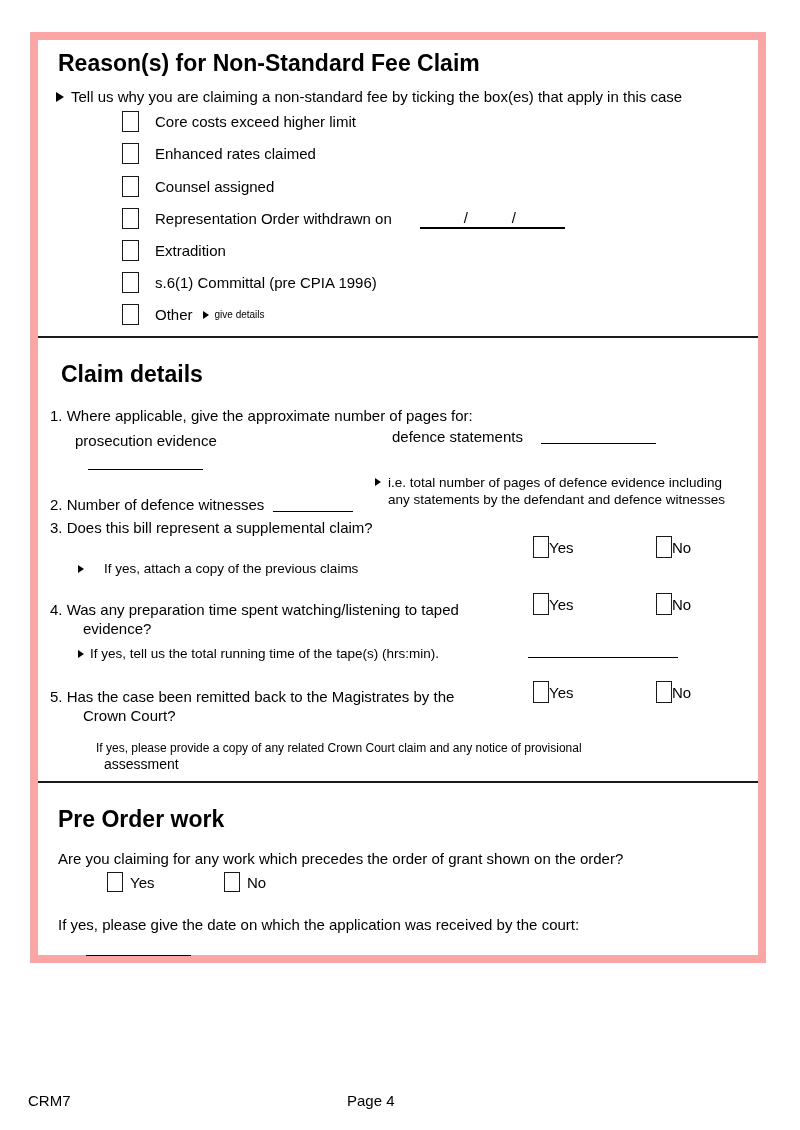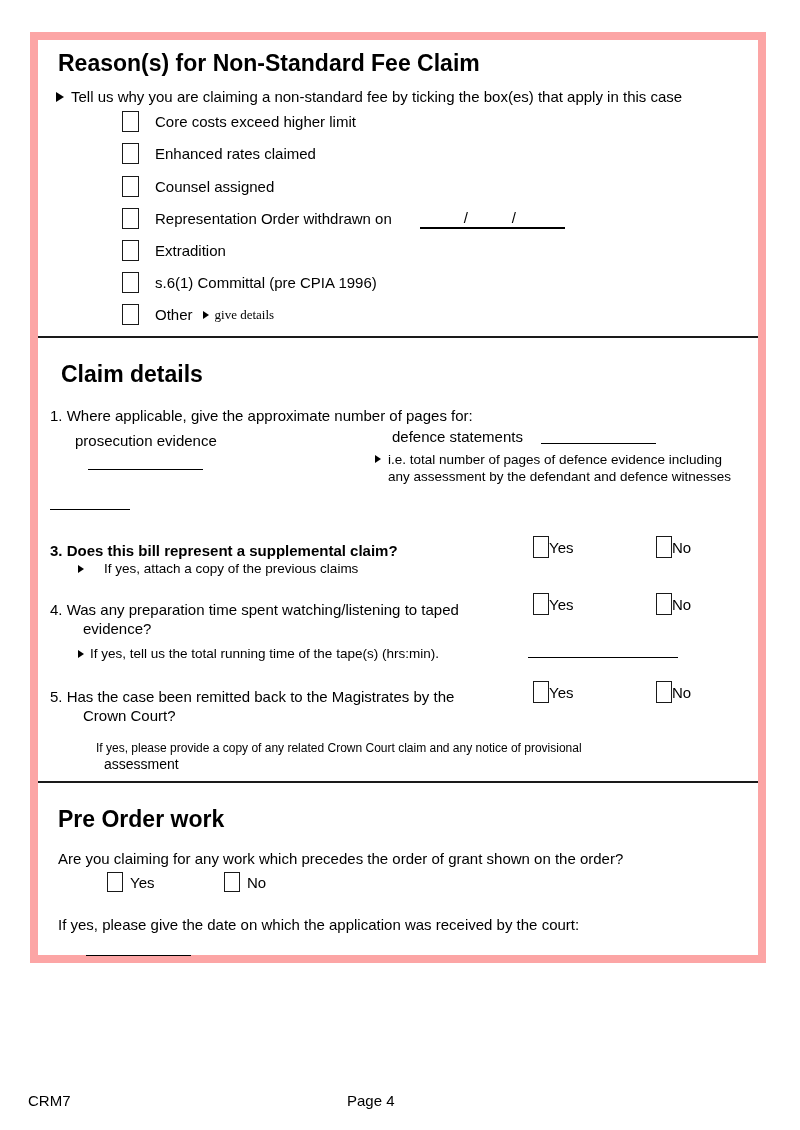--- a/index.html
+++ b/index.html
@@ -9,21 +9,21 @@
     font-family:"Liberation Sans", sans-serif; color:#000; overflow:hidden;
   }
   .formbox {
     position:absolute; left:30px; top:32px; width:736px; height:931px;
     border:8px solid #fca5a5; background:#fff;
   }
   .abs { position:absolute; }
   h1.sec { font-size:23px; font-weight:bold; letter-spacing:0; }
   .t15 { font-size:15px; line-height:19px; }
   .t13 { font-size:13.5px; line-height:17px; }
-  .t12 { font-size:13px; line-height:16px;font-family:Liberation Serif, serif; }
+  .t12 { font-size:10px; line-height:16px; }
   .row { display:flex; align-items:center; }
   .tri {
     width:0; height:0; display:inline-block; flex:0 0 auto;
     border-left:8px solid #000; border-top:5px solid transparent; border-bottom:5px solid transparent;
   }
   .tri-sm {
     width:0; height:0; display:inline-block; flex:0 0 auto;
     border-left:6px solid #000; border-top:4px solid transparent; border-bottom:4px solid transparent;
   }
   .cb {
@@ -31,21 +31,21 @@
     border:1.6px solid #1a1a1a; background:#fff;
   }
   .cb.tall { width:16px; height:22px; }
   .cb.short { width:16px; height:20px; }
   .uline { display:inline-block; border-bottom:1.6px solid #000; }
   .divider { position:absolute; left:0; right:0; height:2px; background:#1a1a1a; }
   .yesno { display:flex; align-items:center; }
   .yesno .lbl { font-size:15px; }
   .dateline { position:relative; width:145px; height:20px; border-bottom:2px solid #000; margin-left:12px; }
   .dateline .slash { position:absolute; bottom:1px; font-size:15px; }
-  .hangnote { position:relative; padding-left:13px; }
+  .hangnote { position:relative; padding-left:13px;margin-top:23px; }
   .hangnote .tri-sm { position:absolute; left:0; top:4px; }
 </style>
 </head>
 <body>
 
 <div class="page">
   <div class="formbox">
 
     <h1 class="sec abs" style="left:20px; top:10px;">Reason(s) for Non-Standard Fee Claim</h1>
 
@@ -109,28 +109,29 @@
     </div>
 
     <div class="row abs" style="left:354px; top:387px; gap:18px;">
       <span class="t15">defence statements</span>
       <span class="uline" style="width:115px; height:15px;"></span>
     </div>
 
     <div class="t13 hangnote abs" style="left:337px; top:411px; width:404px;">
       <span class="tri-sm"></span>
       <div>i.e. total number of pages of defence evidence including</div>
-      <div>any assessment by the defendant and defence witnesses</div>
+      <div>any statements by the defendant and defence witnesses</div>
     </div>
 
     <div class="row abs" style="left:12px; top:455px; gap:9px;">
+      <span class="t15">2. Number of defence witnesses</span>
       <span class="uline" style="width:80px; height:15px;"></span>
     </div>
 
-    <div class="t15 abs" style="left:12px; top:501px;font-weight:bold;">3. Does this bill represent a supplemental claim?</div>
+    <div class="t15 abs" style="left:12px; top:478px;">3. Does this bill represent a supplemental claim?</div>
     <div class="yesno abs" style="left:495px; top:496px;">
       <span class="cb tall"></span>
       <span class="lbl">Yes</span>
     </div>
     <div class="yesno abs" style="left:618px; top:496px;">
       <span class="cb tall"></span>
       <span class="lbl">No</span>
     </div>
     <div class="row abs" style="left:40px; top:520px; gap:20px;">
       <span class="tri-sm"></span>

